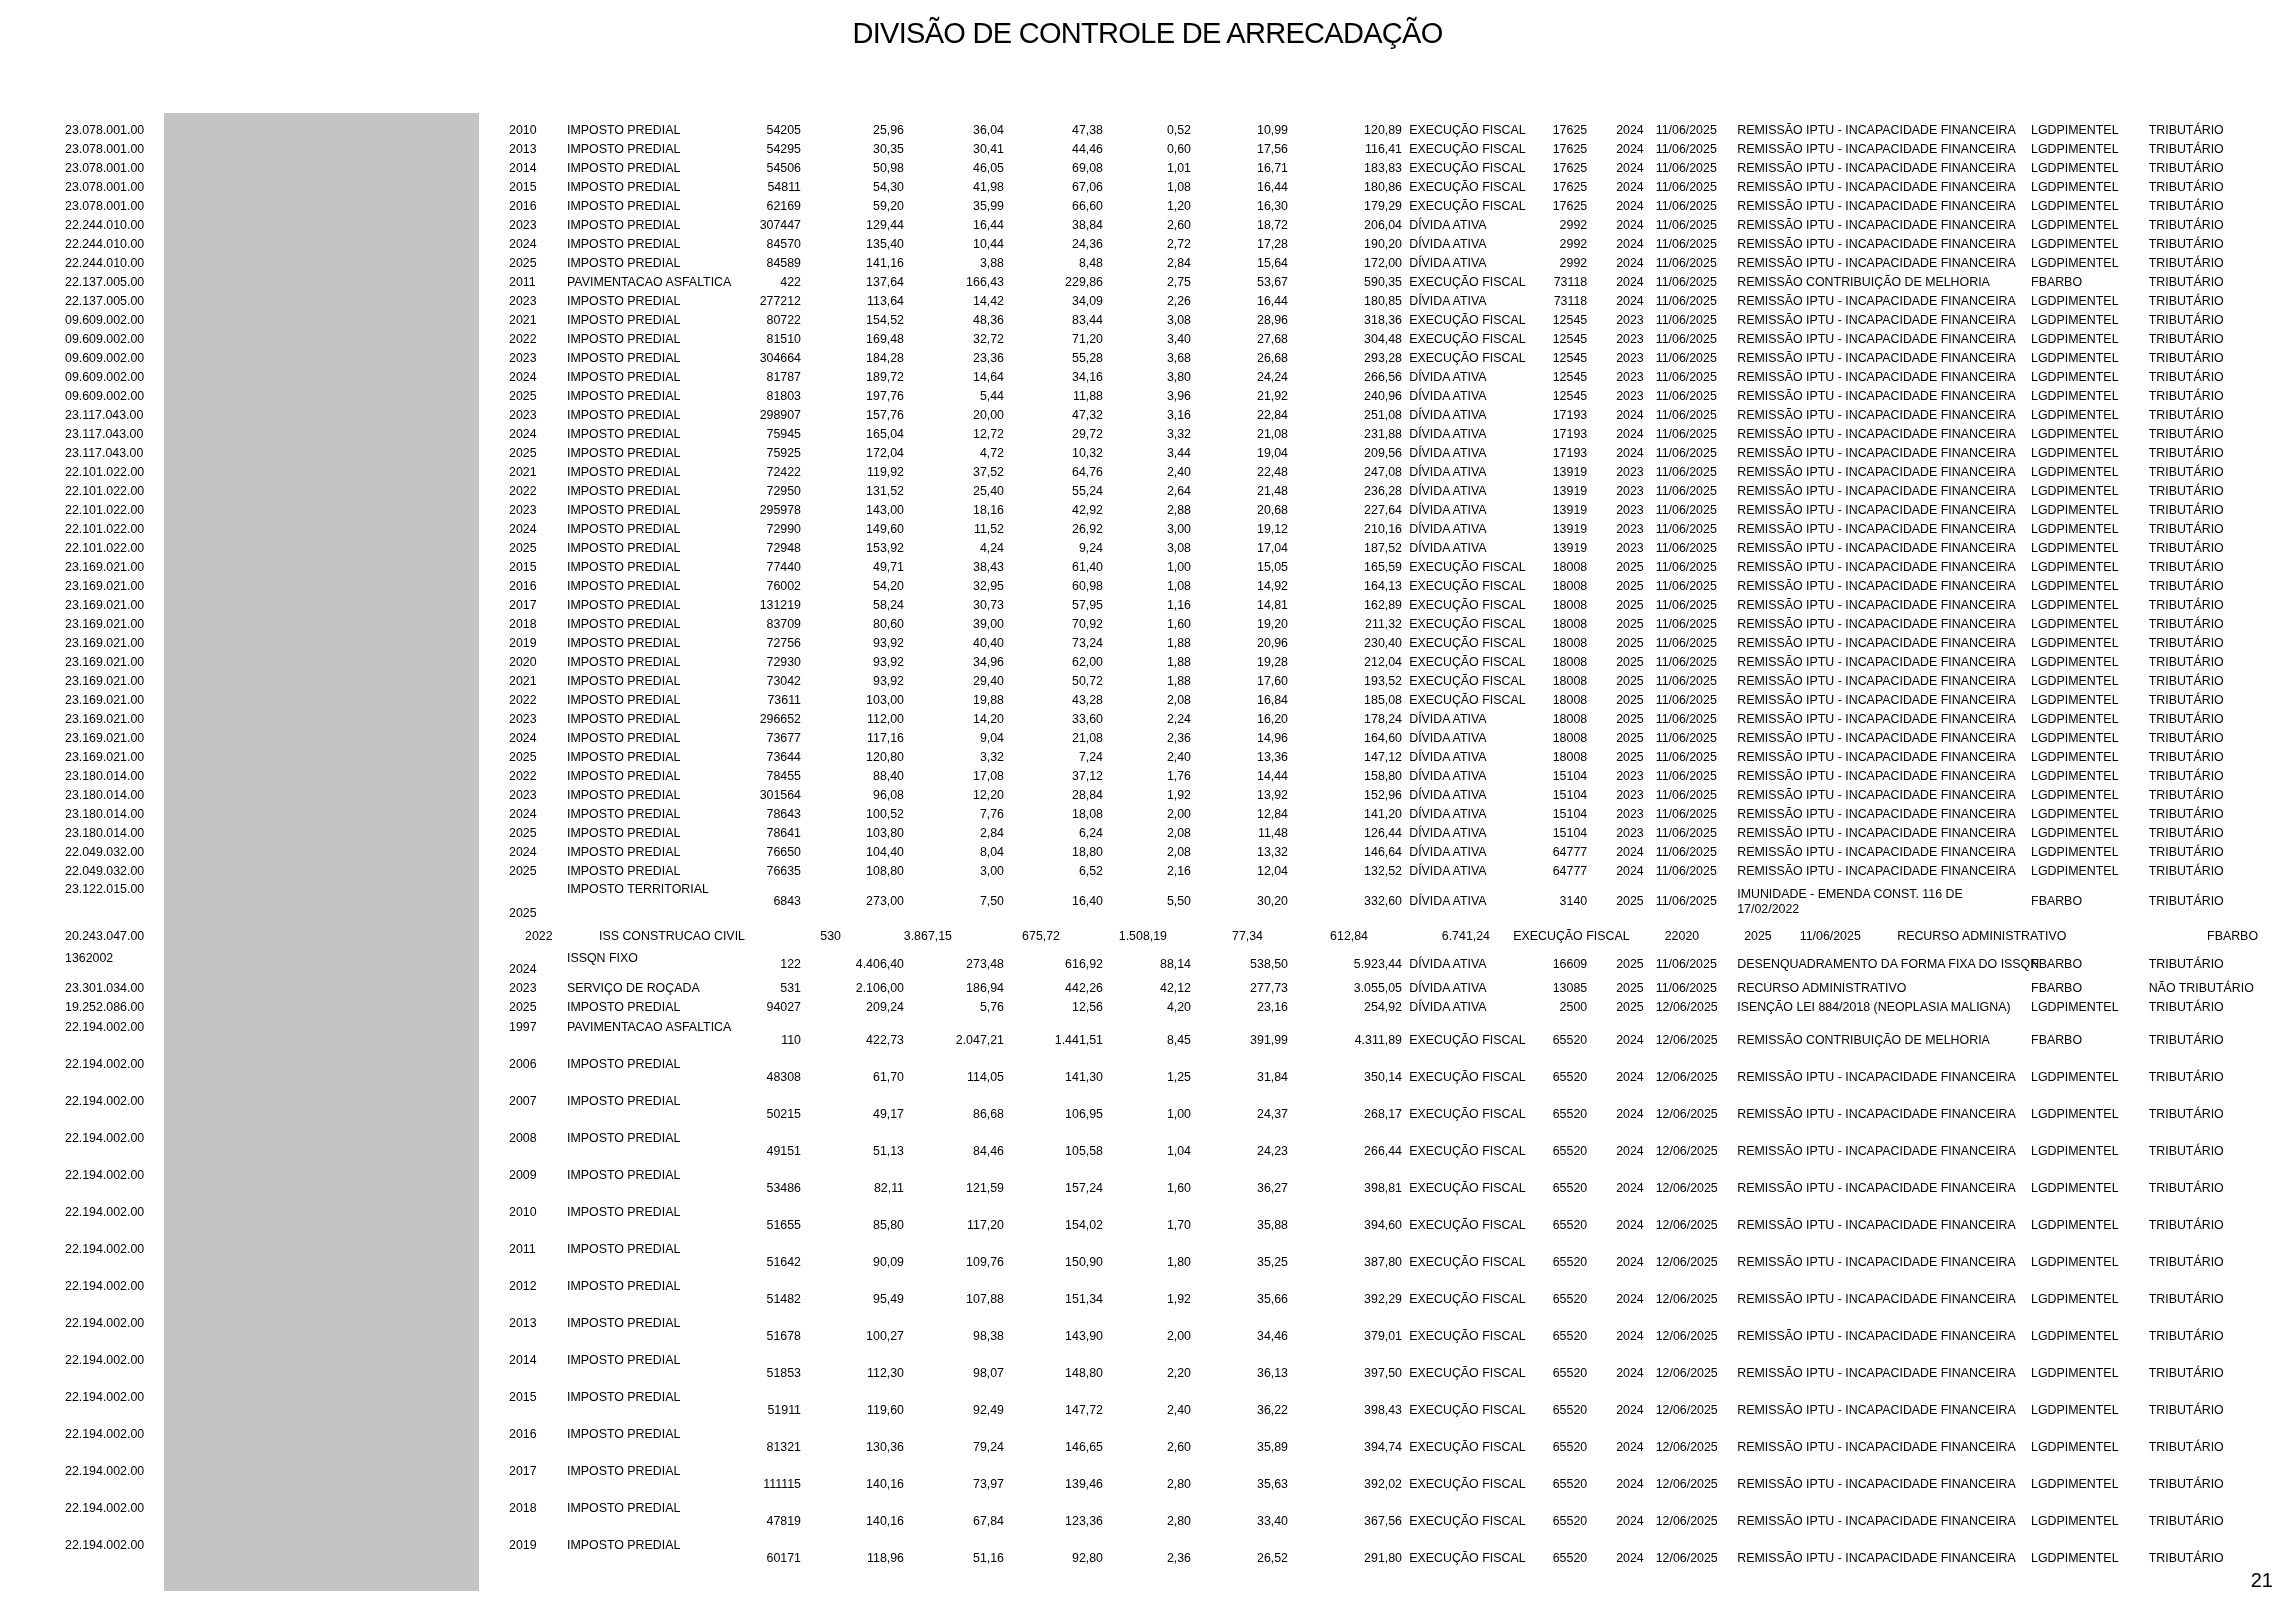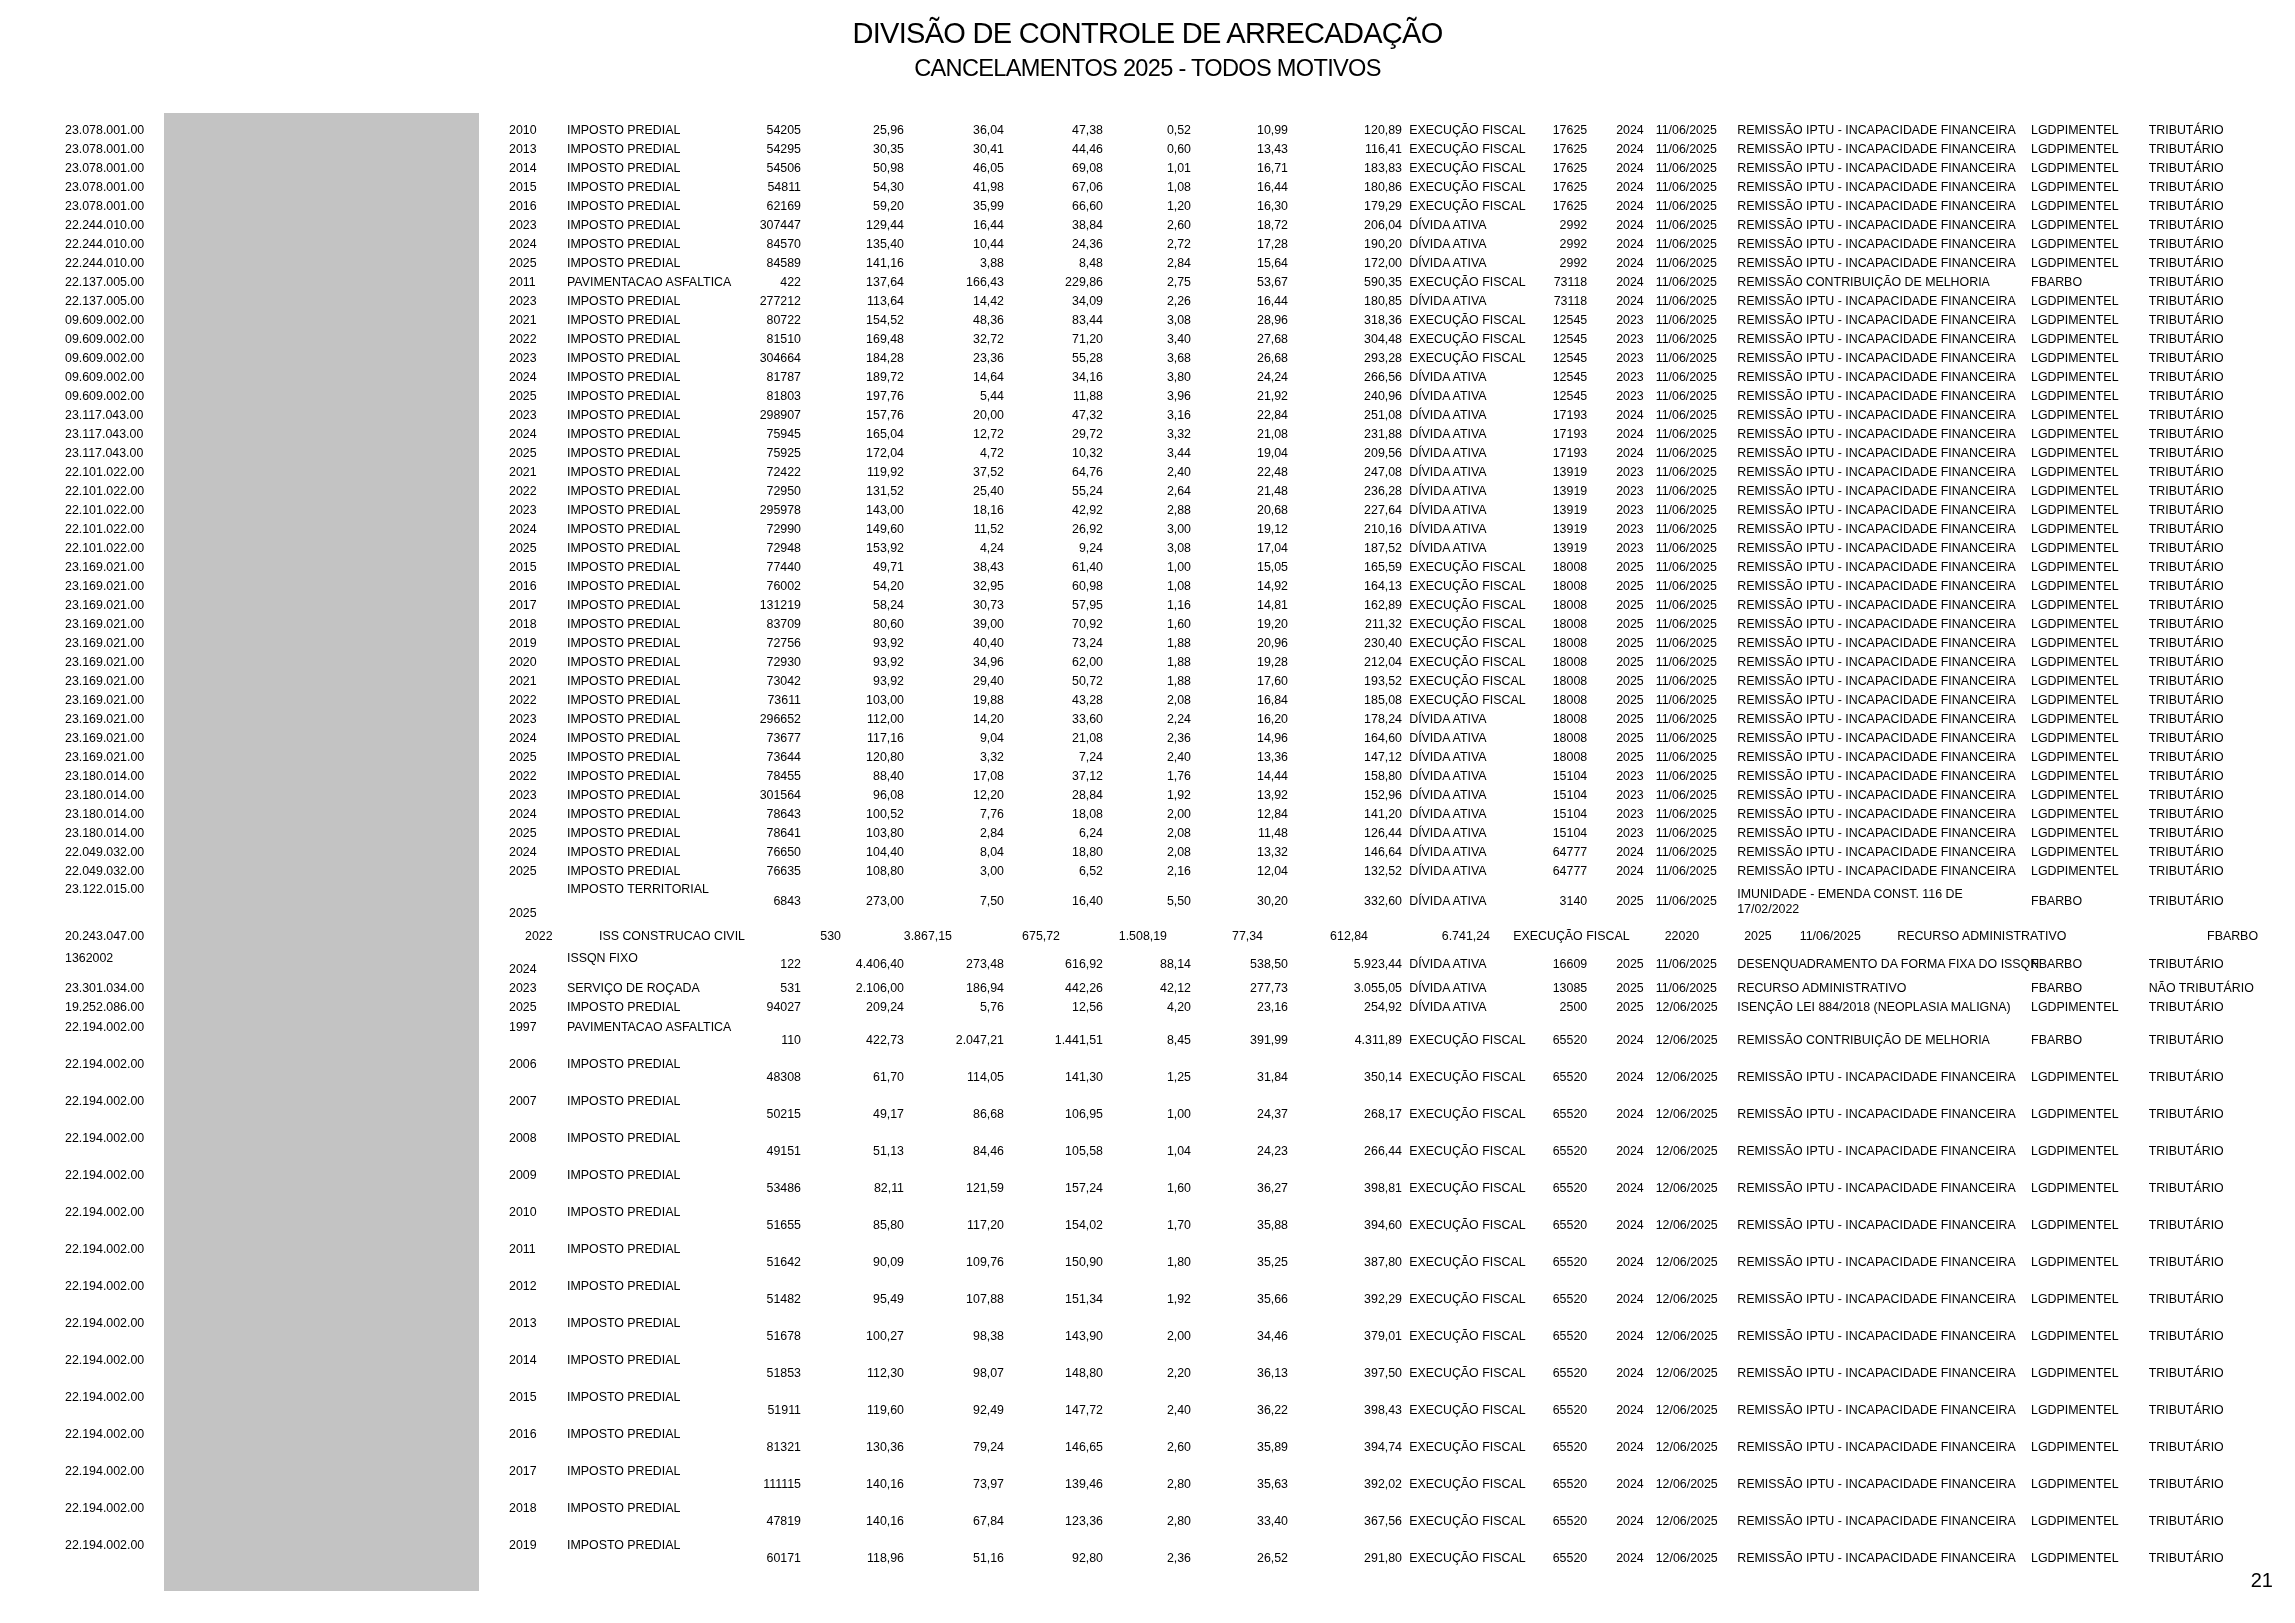--- a/index.html
+++ b/index.html
@@ -27,21 +27,20 @@
   .row.split .a-bot{align-self:end;padding-bottom:6.5px;}
   .row.yearlow .a-top{align-self:start;padding-top:1.3px;}
   .row.yearlow .a-low{align-self:end;padding-bottom:2px;}
   .page-number{position:absolute;right:22px;top:1569px;font-size:20px;}
 </style>
 </head>
 <body>
 
 <div class="header">
   <div class="title">DIVISÃO DE CONTROLE DE ARRECADAÇÃO</div>
-  <div class="subtitle">CANCELAMENTOS 2025 - TODOS MOTIVOS</div>
 </div>
 
 <div class="redaction" style="background: rgb(195, 195, 195);"></div>
 
 <div class="table">
     <div class="row line" style="height: 19px;">
       <div class="cell c-code">23.078.001.00</div>
       <div class="sp"></div>
       <div class="cell c-year">2010</div>
       <div class="sp"></div>
@@ -73,21 +72,21 @@
       <div class="cell c-code">23.078.001.00</div>
       <div class="sp"></div>
       <div class="cell c-year">2013</div>
       <div class="sp"></div>
       <div class="cell c-type">IMPOSTO PREDIAL</div>
       <div class="cell c-num">54295</div>
       <div class="cell c-num">30,35</div>
       <div class="cell c-num">30,41</div>
       <div class="cell c-num">44,46</div>
       <div class="cell c-num">0,60</div>
-      <div class="cell c-num">13,43</div>
+      <div class="cell c-num">17,56</div>
       <div class="cell c-num">116,41</div>
       <div class="sp"></div>
       <div class="cell c-origin">EXECUÇÃO FISCAL</div>
       <div class="cell c-num">17625</div>
       <div class="sp"></div>
       <div class="cell c-pyear">2024</div>
       <div class="sp"></div>
       <div class="cell c-date">11/06/2025</div>
       <div class="sp"></div>
       <div class="cell c-reason">

